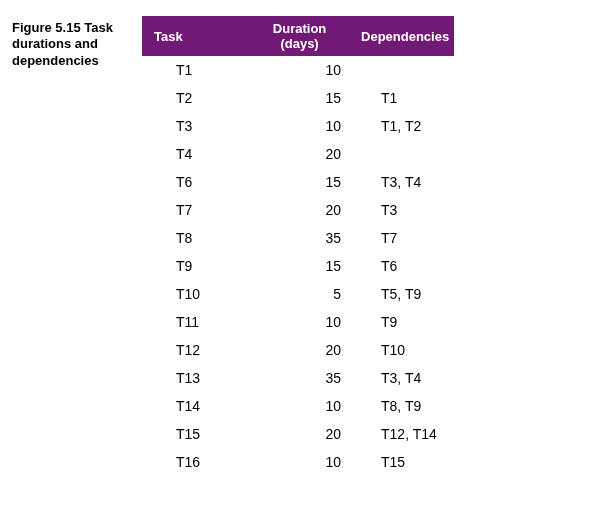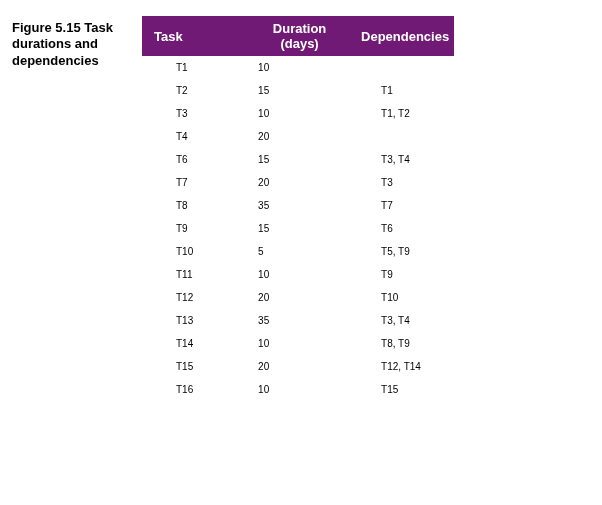--- a/index.html
+++ b/index.html
@@ -43,26 +43,26 @@
     color: #fff;
     font-size: 13px;
     font-weight: bold;
     padding: 5px 10px 5px 10px;
     text-align: left;
   }
   thead th.th-task { text-align: left; padding-left: 12px; }
   thead th.th-dur  { text-align: center; }
   thead th.th-dep  { text-align: center; padding-right: 12px; }
   tbody td {
-    font-size: 10px;
+    font-size: 14px;
     padding: 6px 10px;
     vertical-align: middle;
   }
   tbody td.td-task { text-align: left; padding-left: 34px; }
-  tbody td.td-dur  { text-align: left; }
+  tbody td.td-dur  { text-align: right; }
   tbody td.td-dep  { text-align: left; padding-left: 30px; }
 </style>
 </head>
 <body>
 
 <div class="page">
   <div class="caption">Figure 5.15 Task durations and dependencies</div>
   <div class="table-wrap">
     <table>
       <colgroup>

